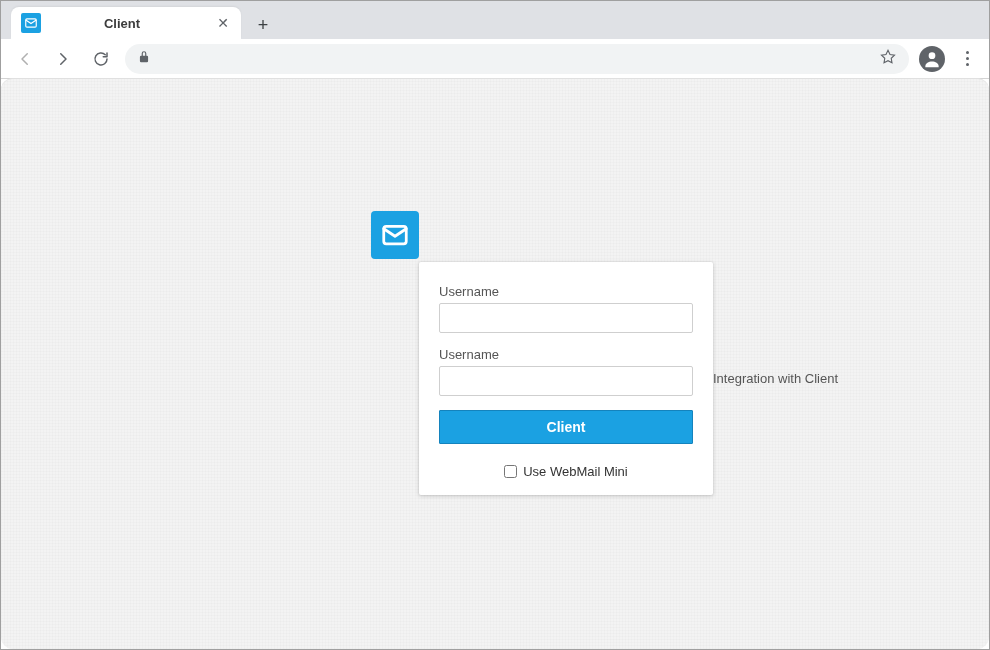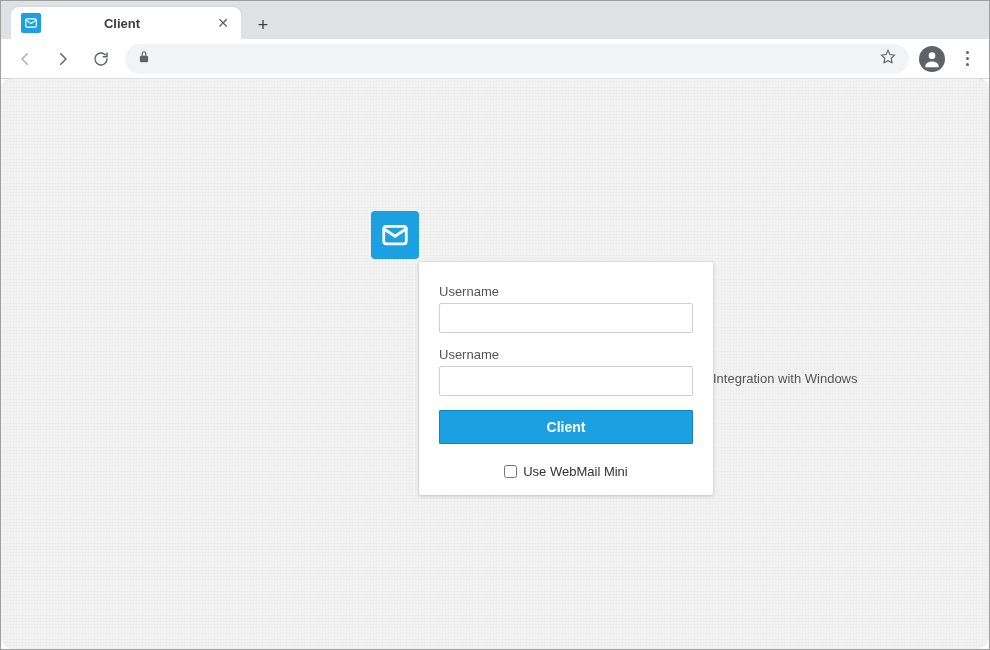--- a/index.html
+++ b/index.html
@@ -197,16 +197,16 @@
 
     <button class="login-btn">Client</button>
 
     <div class="mini-row">
       <input type="checkbox" style="">
       <span>Use WebMail Mini</span>
     </div>
   </div>
 
   <div class="footer-link">
-    <span>Integration with Windows</span>
+    <span>Integration with Client</span>
   </div>
 
 </div>
 
 </body></html>

